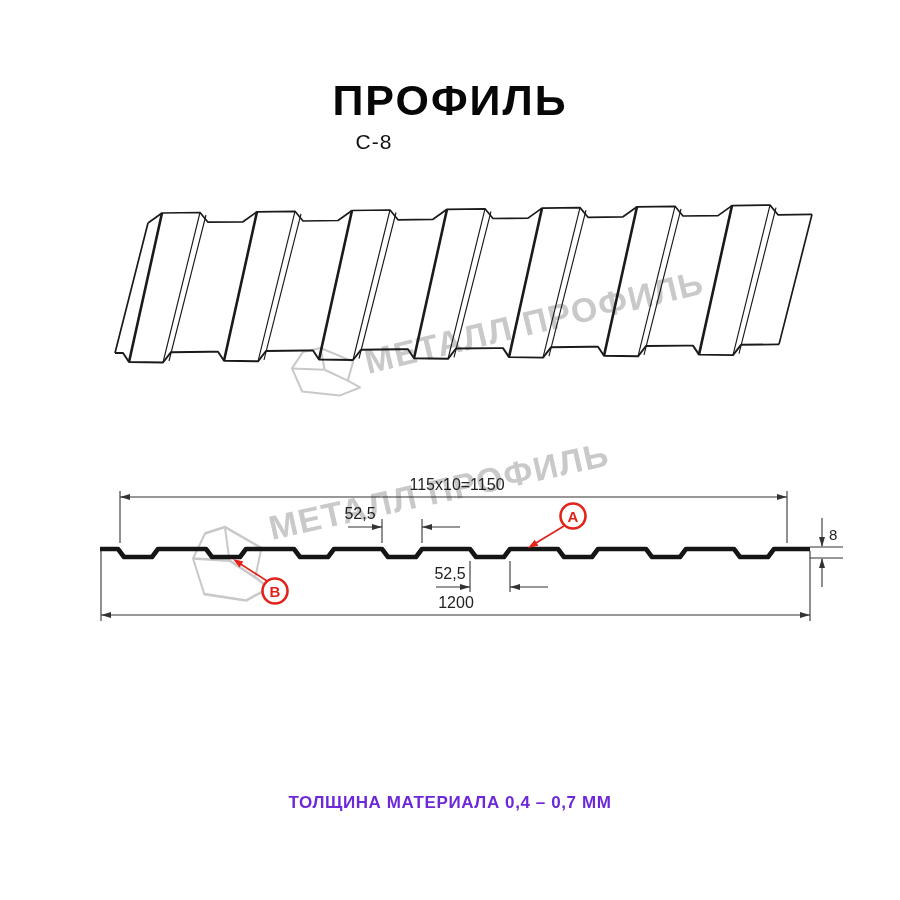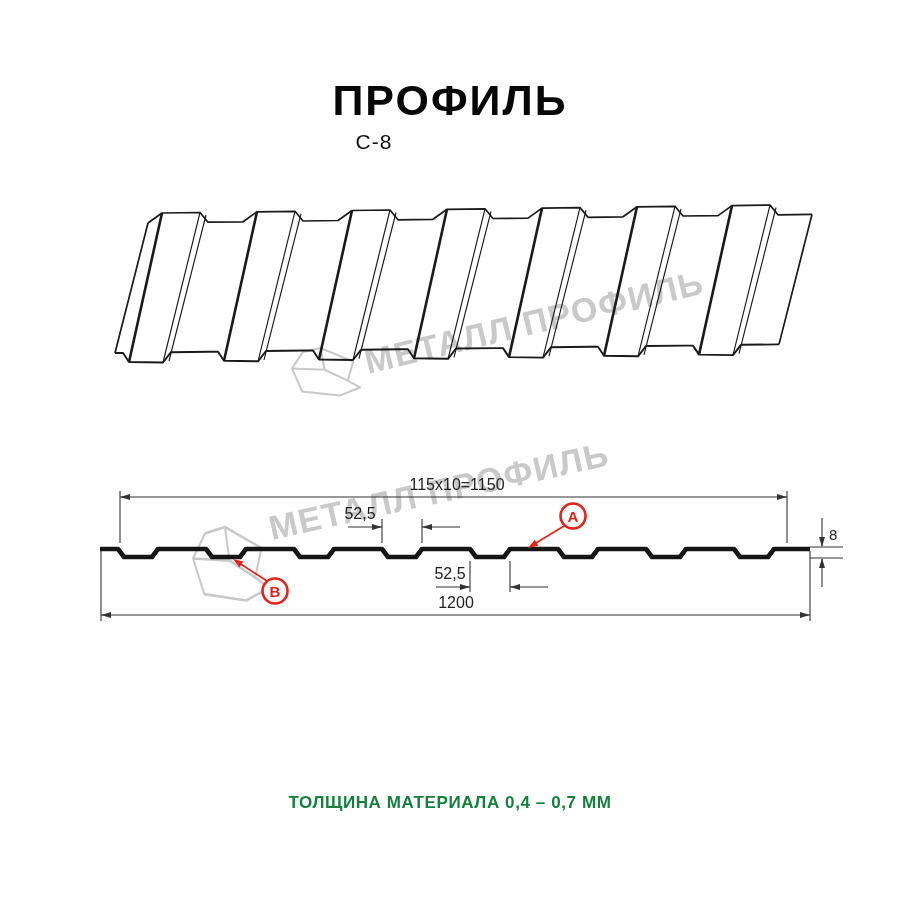--- a/index.html
+++ b/index.html
@@ -3,21 +3,21 @@
 <meta charset="utf-8">
 <style>
   html,body{margin:0;padding:0;}
   body{width:900px;height:900px;background:#ffffff;position:relative;overflow:hidden;
        font-family:"Liberation Sans", sans-serif;}
   .page-title{position:absolute;left:0;top:76px;width:900px;text-align:center;
      font-size:43px;font-weight:700;letter-spacing:2px;color:#070707;}
   .page-subtitle{position:absolute;left:0;top:130px;width:748px;text-align:center;
      font-size:21px;font-weight:500;letter-spacing:1px;color:#111;}
   .footer-note{position:absolute;left:0;top:793px;width:900px;text-align:center;
-     font-size:17px;font-weight:600;letter-spacing:.6px;color:#15803d;}
+     font-size:17px;font-weight:600;letter-spacing:.6px;color:#6d28d9;}
   svg{position:absolute;left:0;top:0;}
   text.dim{font-family:"Liberation Sans",sans-serif;font-size:16px;fill:#222;}
   text.dim8{font-family:"Liberation Sans",sans-serif;font-size:15px;fill:#222;}
   text.marker{font-family:"Liberation Sans",sans-serif;font-size:15px;font-weight:700;}
   text.wm{font-family:"Liberation Sans",sans-serif;font-size:34px;font-weight:700;
      letter-spacing:1.5px;fill:#c9c9c9;}
 </style>
 </head>
 <body>
 

